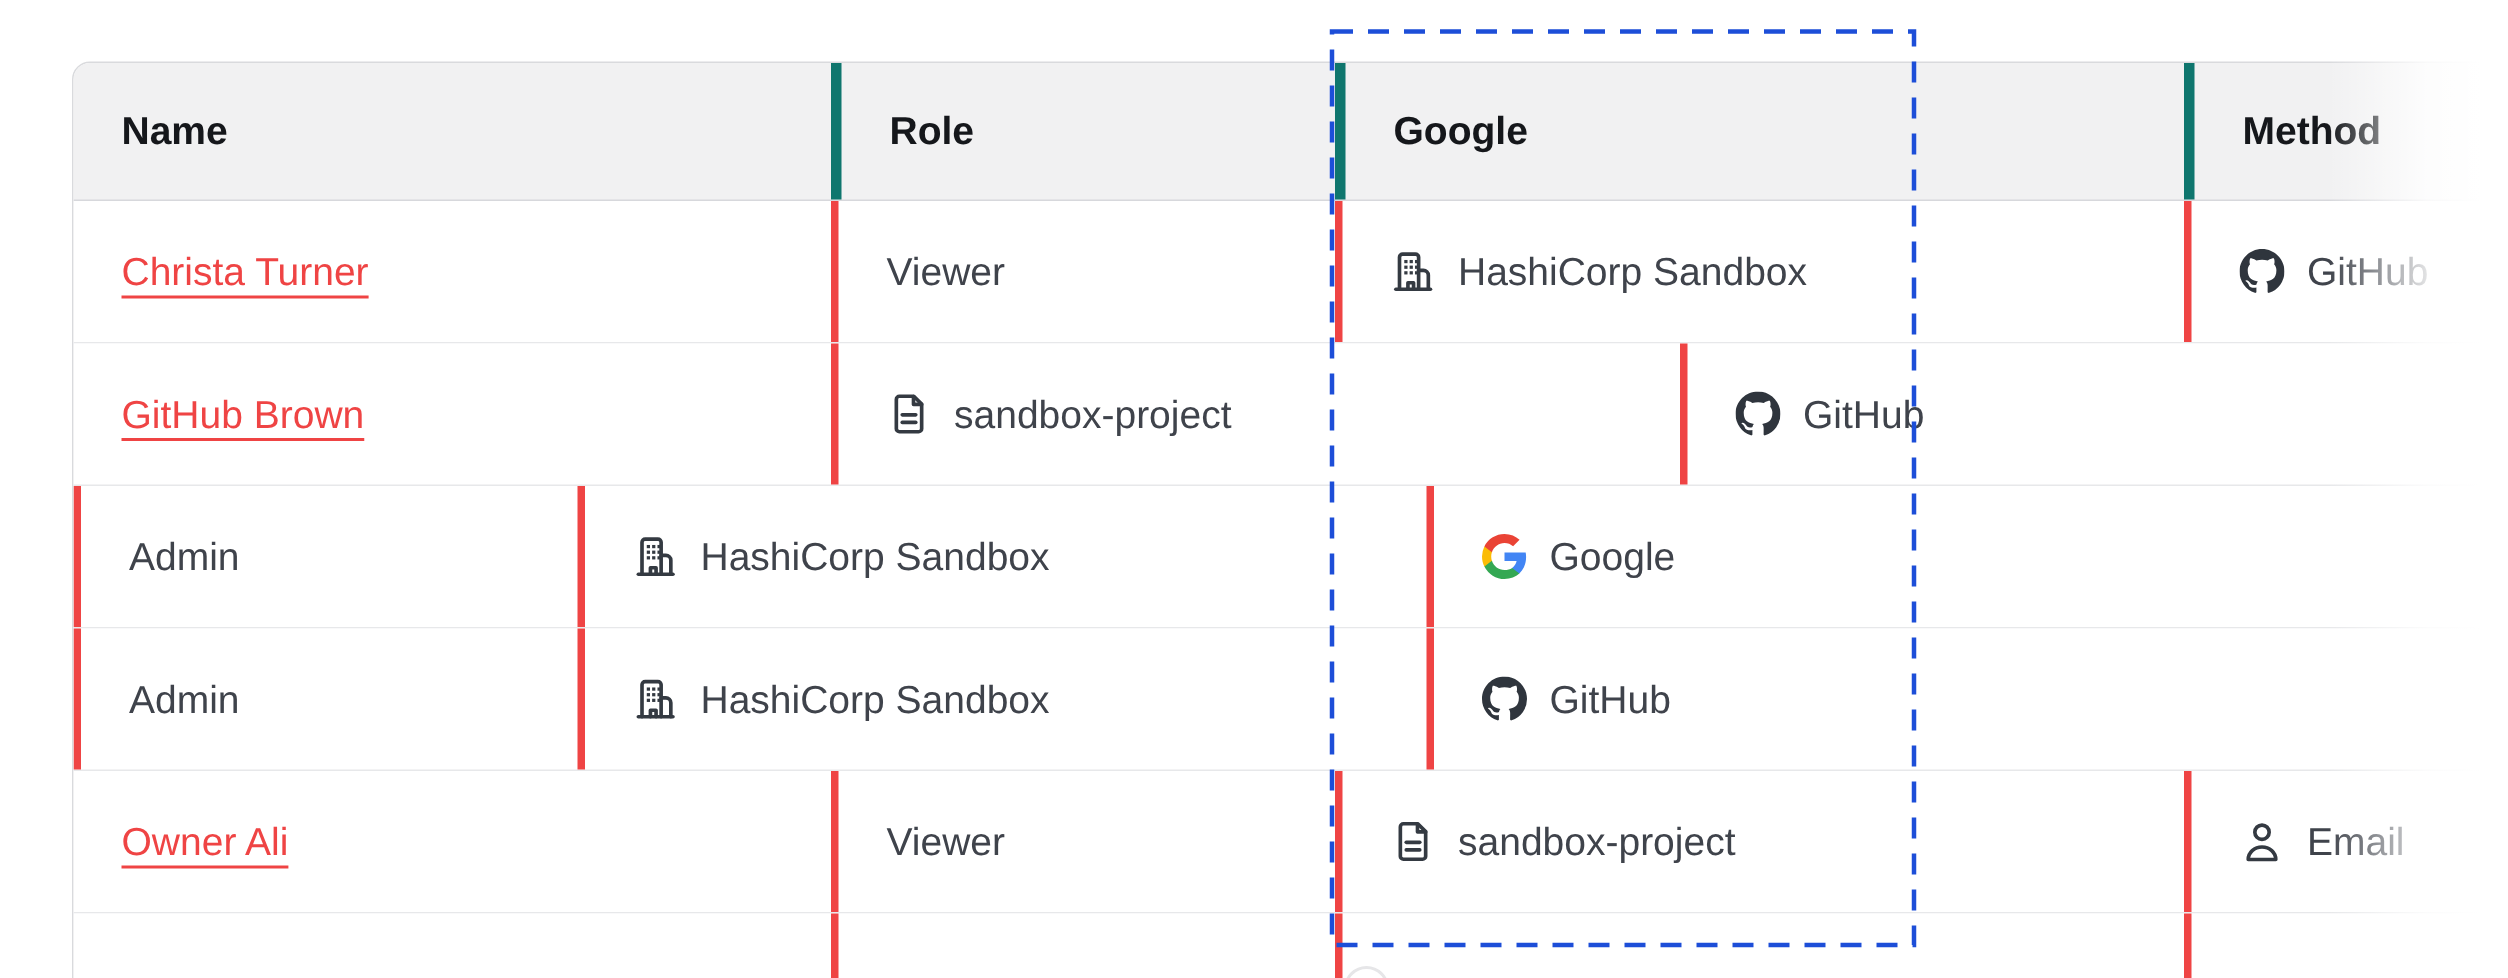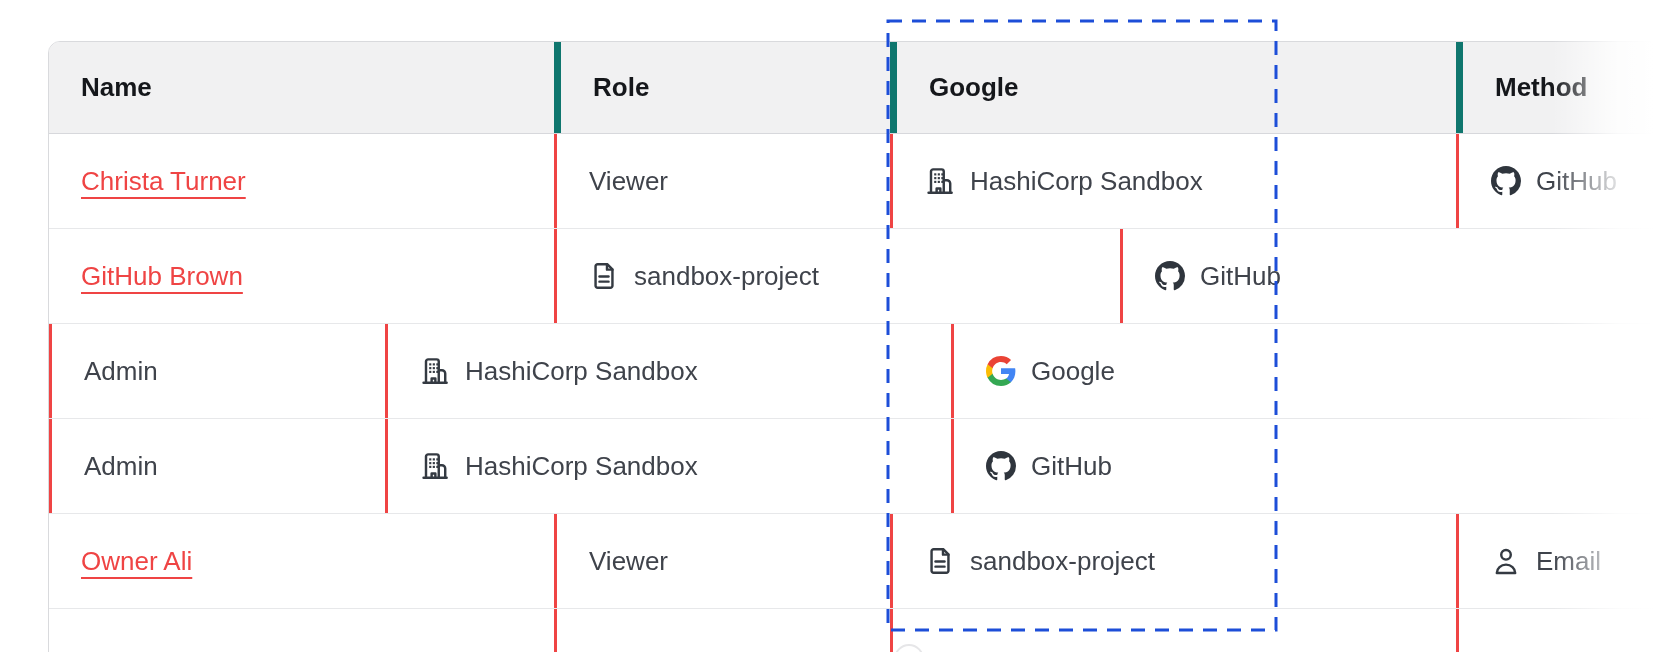--- a/index.html
+++ b/index.html
@@ -15,21 +15,21 @@
     border:1px solid #d9dadd;
     border-radius:12px 12px 0 0;
     overflow:hidden;
   }
   .hrow{display:flex;height:91px;background:#f1f1f2;border-bottom:1px solid #d7d8dc;}
   .row{display:flex;height:94px;background:#fff;border-bottom:1px solid #e7e8ea;}
   .row.partial{height:49px;border-bottom:none;}
   .cell{
     display:flex;align-items:center;box-sizing:border-box;
     padding-left:32px;font-size:26px;color:#3f434b;
-    border-left:3px solid #ef4444;position:relative;
+    border-left:5px solid #ef4444;position:relative;
   }
   .hrow .cell{border-left:7px solid #0f766e;}
   .cell.c-name{width:505px;border-left:none;}
   .cell.c-role{width:336px;}
   .cell.c-scope{width:566px;}
   .cell.c-method{width:292px;}
   .hcell{font-weight:700;color:#15171b;font-size:26px;}
   .name-link{
     color:#ef4444;text-decoration:underline;
     text-decoration-thickness:2px;text-underline-offset:7px;

